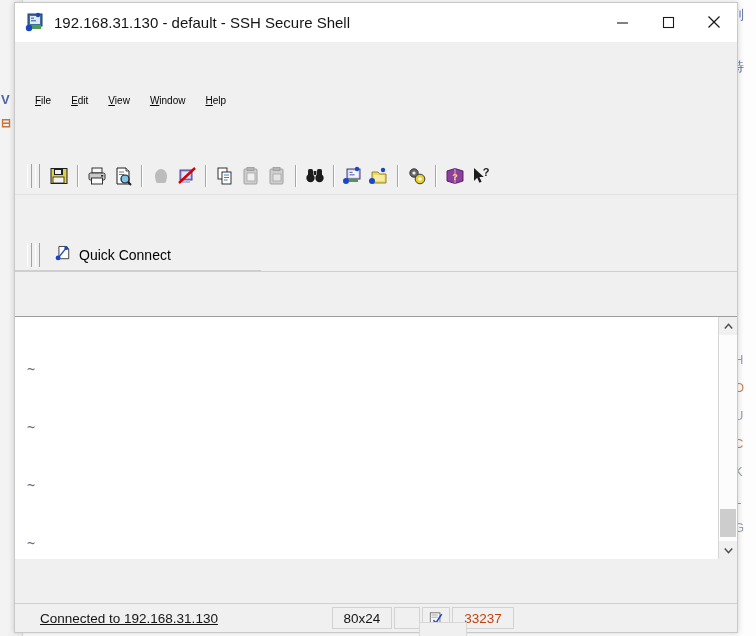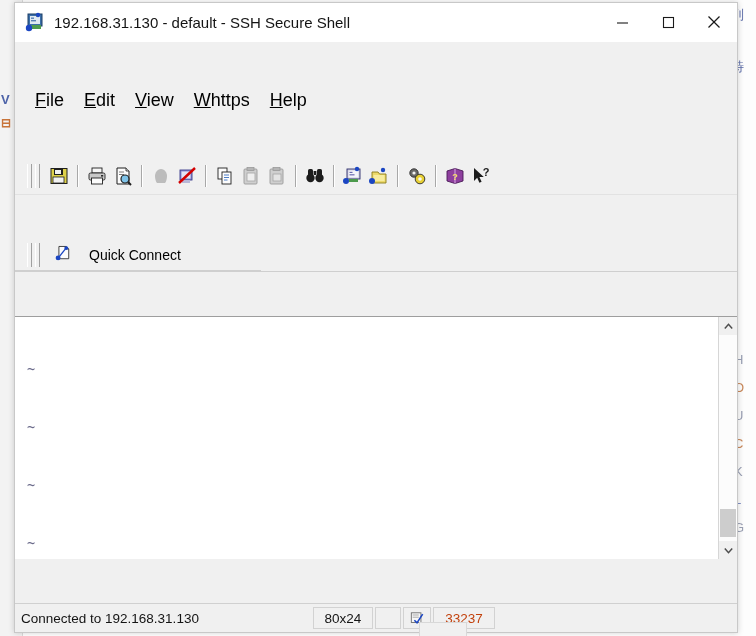--- a/index.html
+++ b/index.html
@@ -35,21 +35,21 @@
   #title-icon{width:20px;height:20px;margin-left:10px;margin-right:9px;position:relative;flex:0 0 auto;}
   #title-text{font-size:15px;color:#141414;white-space:nowrap;}
   #winbtns{margin-left:auto;display:flex;height:38px;}
   .winbtn{width:46px;height:38px;display:flex;align-items:center;justify-content:center;
           color:#1a1a1a;}
   .winbtn svg{display:block;}
 
   
   #menubar{height:28px;background:#f0f0f0;display:flex;align-items:center;
            padding-left:10px;flex:0 0 auto;}
-  .menu-item{font-size:18px;color:#000;padding:3px 10px;white-space:nowrap;}
+  .menu-item{font-size:10px;color:#000;padding:3px 10px;white-space:nowrap;}
   .menu-item u{text-decoration:underline;}
 
   
   #toolbar{height:36px;background:#f0f0f0;display:flex;align-items:center;
            padding-left:12px;flex:0 0 auto;border-bottom:1px solid #e2e2e2;}
   .tb-grip{width:3px;height:24px;border-left:1px solid #fff;border-right:1px solid #a0a0a0;
            margin-right:3px;}
   .tb-grip2{width:3px;height:24px;border-left:1px solid #fff;border-right:1px solid #a0a0a0;
             margin-right:6px;}
   .tb-sep{width:1px;height:22px;background:#a8a8a8;margin:0 5px;
@@ -57,21 +57,21 @@
   .tb-btn{width:26px;height:26px;display:flex;align-items:center;justify-content:center;}
   .tb-btn svg{display:block;}
 
   
   #qcbar{height:32px;background:#f0f0f0;display:flex;align-items:center;
          padding-left:12px;flex:0 0 auto;border-bottom:1px solid #cfcfcf;
          width:246px;box-sizing:border-box;}
   #qcbar-wrap{position:relative;flex:0 0 auto;height:32px;background:#f0f0f0;
               border-bottom:1px solid #cfcfcf;}
   .qc-btn{display:flex;align-items:center;height:26px;padding:0 8px;}
-  .qc-btn .lbl{font-size:14px;color:#000;margin-left:17px;white-space:nowrap;}
+  .qc-btn .lbl{font-size:14px;color:#000;margin-left:7px;white-space:nowrap;}
 
   
   #term-wrap{flex:1 1 auto;display:flex;background:#ffffff;min-height:0;
              border-top:1px solid #9e9e9e;}
   #term{
     flex:1 1 auto;background:#ffffff;overflow:hidden;position:relative;
     font-family:"DejaVu Sans Mono","Liberation Mono",monospace;
     font-size:13.5px;line-height:19.4px;color:#17171f;
     padding:4px 0 0 12px;white-space:pre;letter-spacing:0.2px;
   }
@@ -85,21 +85,21 @@
             background:#f0f0f0;color:#4d4d4d;font-size:9px;}
   .sb-track{flex:1 1 auto;background:#fcfcfc;position:relative;}
   #sb-thumb{position:absolute;left:1px;width:16px;height:28px;background:#cdcdcd;bottom:4px;}
 
   
   #statusbar{height:28px;background:#f0f0f0;display:flex;align-items:center;
              flex:0 0 auto;border-top:1px solid #d0d0d0;position:relative;}
   .st-cell{height:22px;display:flex;align-items:center;padding:0 6px;
            border:1px solid #d2d2d2;margin-right:2px;box-sizing:border-box;
            font-size:13.5px;color:#141414;white-space:nowrap;background:#f0f0f0;}
-  #st-conn{margin-left:0;border:none;min-width:296px;}
+  #st-conn{margin-left:19px;border:none;min-width:296px;text-decoration:underline;}
   #st-cipher{min-width:196px;}
   #st-size{min-width:60px;justify-content:center;}
   .st-blank{width:26px;}
   .st-icon{width:28px;display:flex;align-items:center;justify-content:center;}
   #st-num{min-width:62px;color:#c2410c;justify-content:center;}
 
   
   #watermark{position:absolute;right:60px;bottom:4px;font-size:13px;color:rgba(140,150,170,.42);
              white-space:nowrap;pointer-events:none;font-family:"Liberation Sans",sans-serif;}
   #bottom-tab{position:absolute;left:404px;bottom:-8px;width:46px;height:16px;
@@ -159,21 +159,21 @@
             <line x1="12.5" y1="1.5" x2="1.5" y2="12.5" stroke="#1a1a1a" stroke-width="1.2"></line>
           </svg>
       </span>
     </span>
   </div>
 
   <div id="menubar">
     <span class="menu-item"><u>F</u><span>ile</span></span>
     <span class="menu-item"><u>E</u><span>dit</span></span>
     <span class="menu-item"><u>V</u><span>iew</span></span>
-    <span class="menu-item"><u>W</u><span>https</span></span>
+    <span class="menu-item"><u>W</u><span>indow</span></span>
     <span class="menu-item"><u>H</u><span>elp</span></span>
   </div>
 
   <div id="toolbar">
     <span class="tb-grip"></span>
     <span class="tb-grip2"></span>
 
     <span class="tb-btn">
       <svg width="22" height="22" viewBox="0 0 22 22">
         <rect x="2.5" y="3" width="17" height="16" fill="#1f1f1f"></rect>

